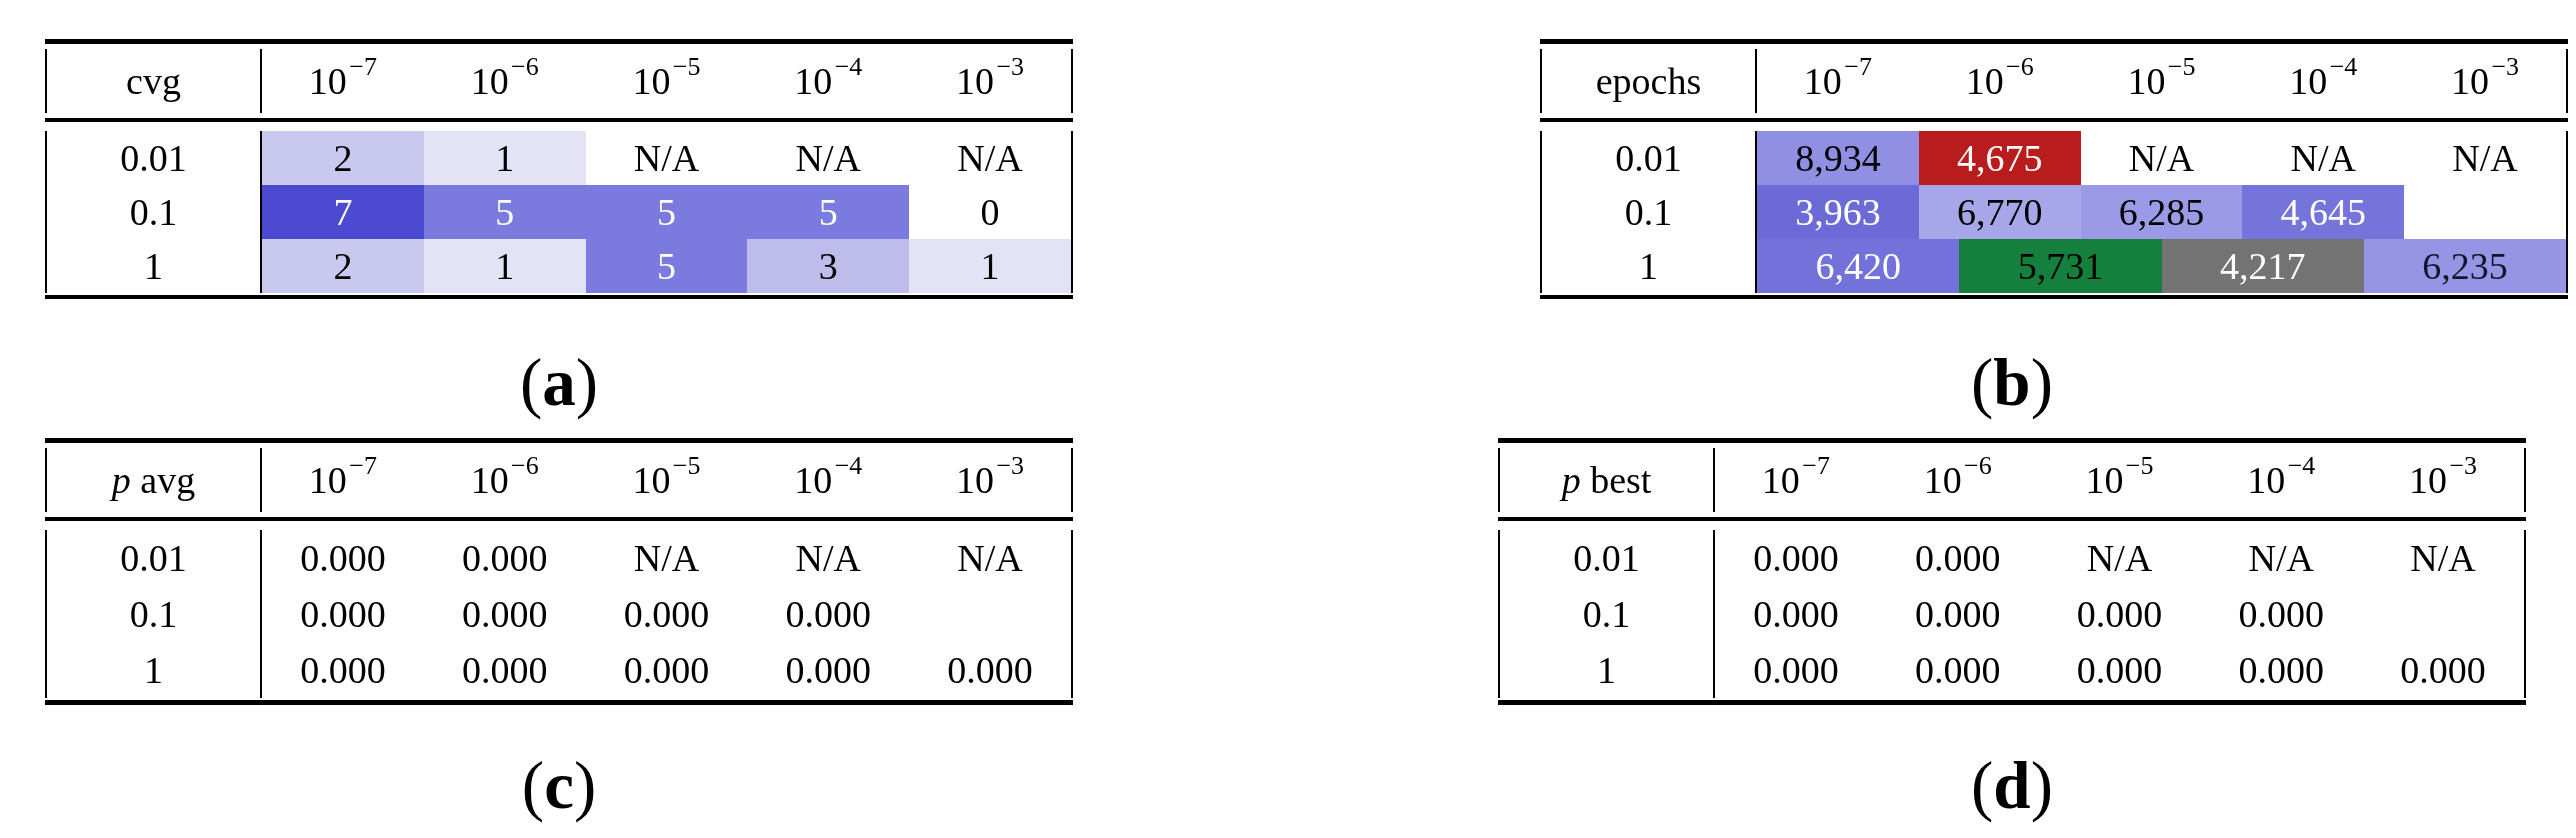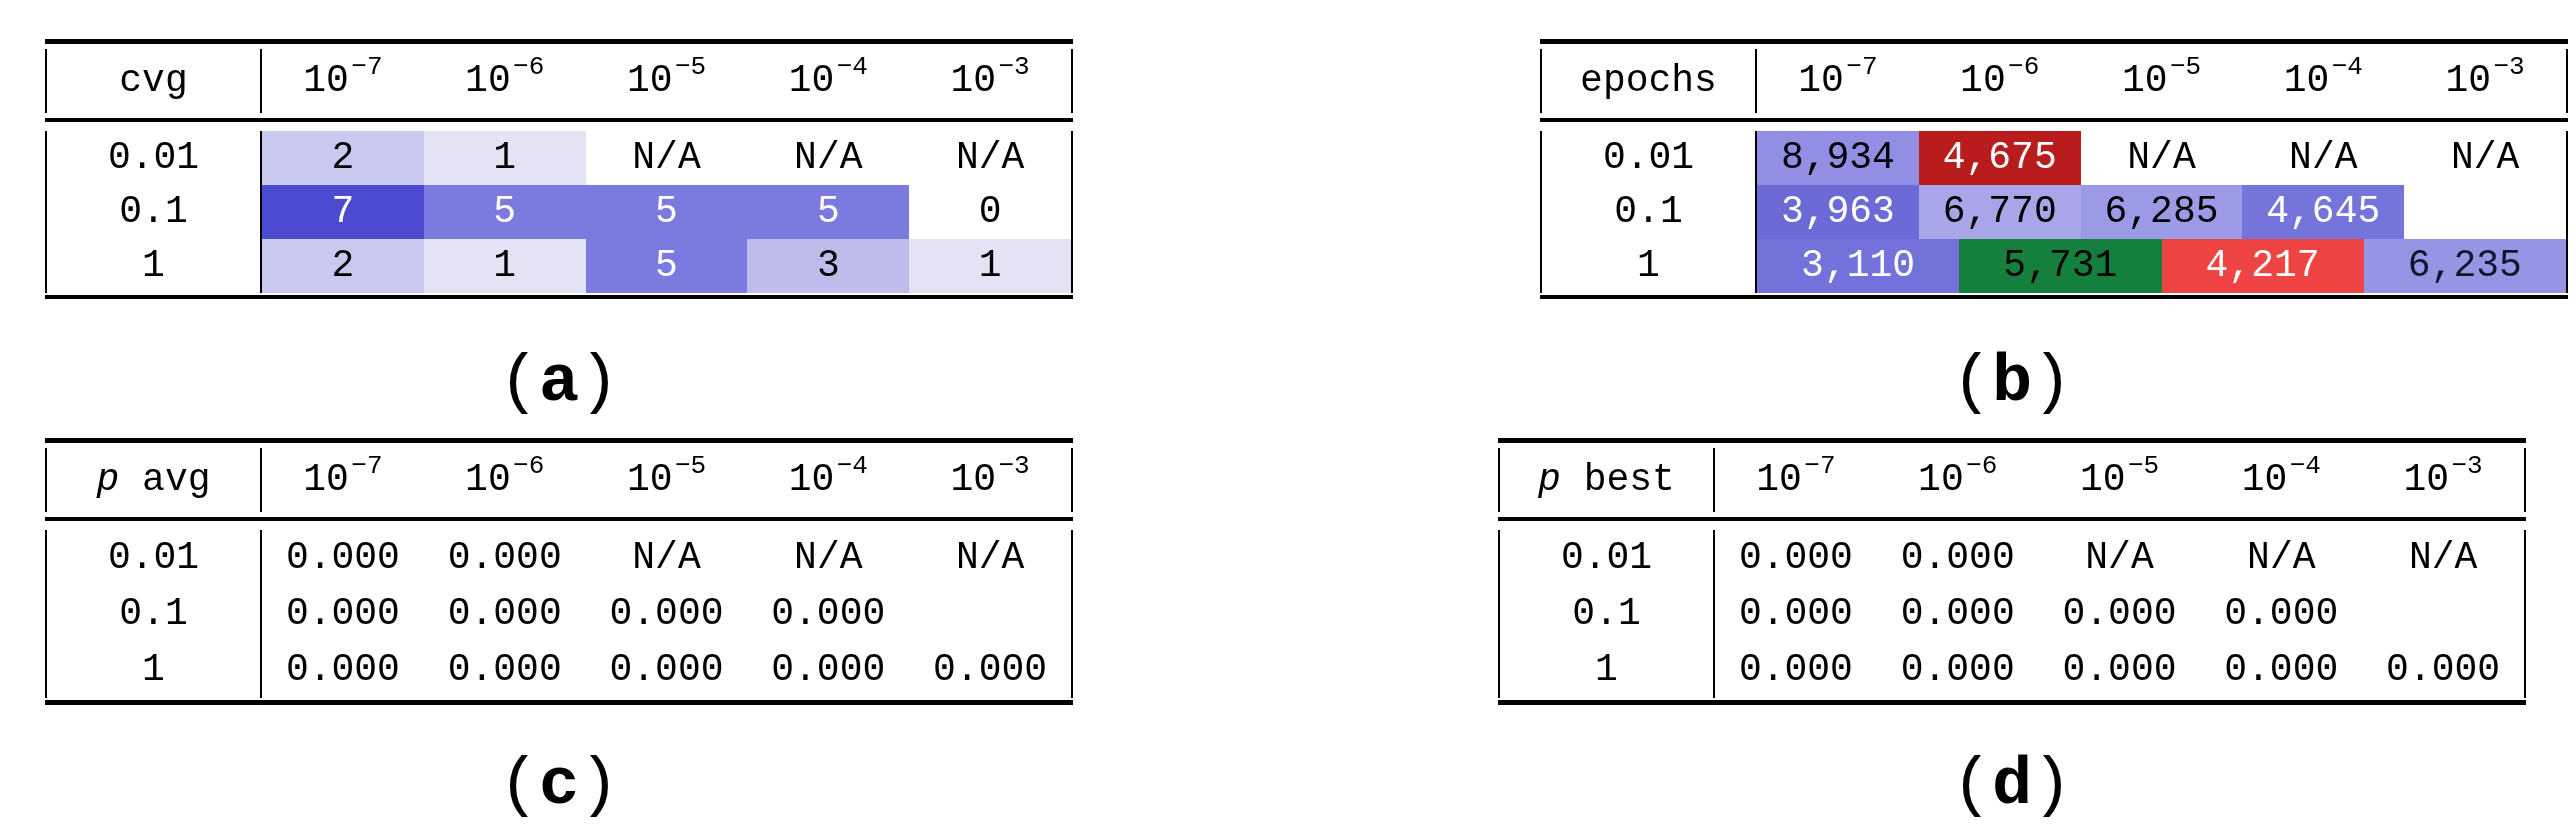--- a/index.html
+++ b/index.html
@@ -1,18 +1,18 @@
 <!DOCTYPE html>
 <html style="font-size:12.7px"><head>
 <meta charset="utf-8">
 <style>
   html,body { margin:0; padding:0; background:#ffffff; }
   .canvas {
     position:relative; width:2576px; height:839px; background:#ffffff;
-    font-family:Liberation Mono, monospace; color:#000000;
+    font-family:Liberation Serif, serif; color:#000000;
     overflow:hidden;
   }
   .tbl { position:absolute; width:1028px; font-size:38px; line-height:1; }
   .rule { width:100%; background:#000000; }
   .rule.top { height:4.8px; }
   .rule.mid { height:4px; margin-top:4.8px; }
   .rule.bot { height:4.8px; margin-top:1.6px; }
   .tbl.r2 .rule.bot { margin-top:2.4px; }
   .hdr { display:flex; height:64px; margin-top:5.6px; }
   .bodyblk { margin-top:8.8px; }
@@ -105,23 +105,23 @@
       <div class="brow">
         <div class="cell lblcol">0.1</div>
         <div class="cell dcol" style="background:#6b6ad7;color:#ffffff">3,963</div>
         <div class="cell dcol" style="background:#a7a6e9;color:#000000">6,770</div>
         <div class="cell dcol" style="background:#9b9ae6;color:#000000">6,285</div>
         <div class="cell dcol" style="background:#7574db;color:#ffffff">4,645</div>
         <div class="cell dcol last" style=""></div>
       </div>
       <div class="brow">
         <div class="cell lblcol">1</div>
-        <div class="cell dcol" style="background:#7372da;color:#ffffff">3,110</div>
+        <div class="cell dcol" style="background:#7372da;color:#ffffff">6,420</div>
         <div class="cell dcol" style="background:#15803d;color:#000000">5,731</div>
-        <div class="cell dcol" style="background:#ef4444;color:#ffffff">4,217</div>
+        <div class="cell dcol" style="background:#737373;color:#ffffff">4,217</div>
         <div class="cell dcol last" style="background:#9695e5;color:#0f172a">6,235</div>
       </div>
     </div>
     <div class="rule bot"></div>
   </div>
   <div class="cap" style="left:1498px;top:344px"><span>(</span><span class="cl">b</span><span>)</span></div>
 
   <div class="tbl r2" style="left:45px;top:438px">
     <div class="rule top"></div>
     <div class="hdr">

